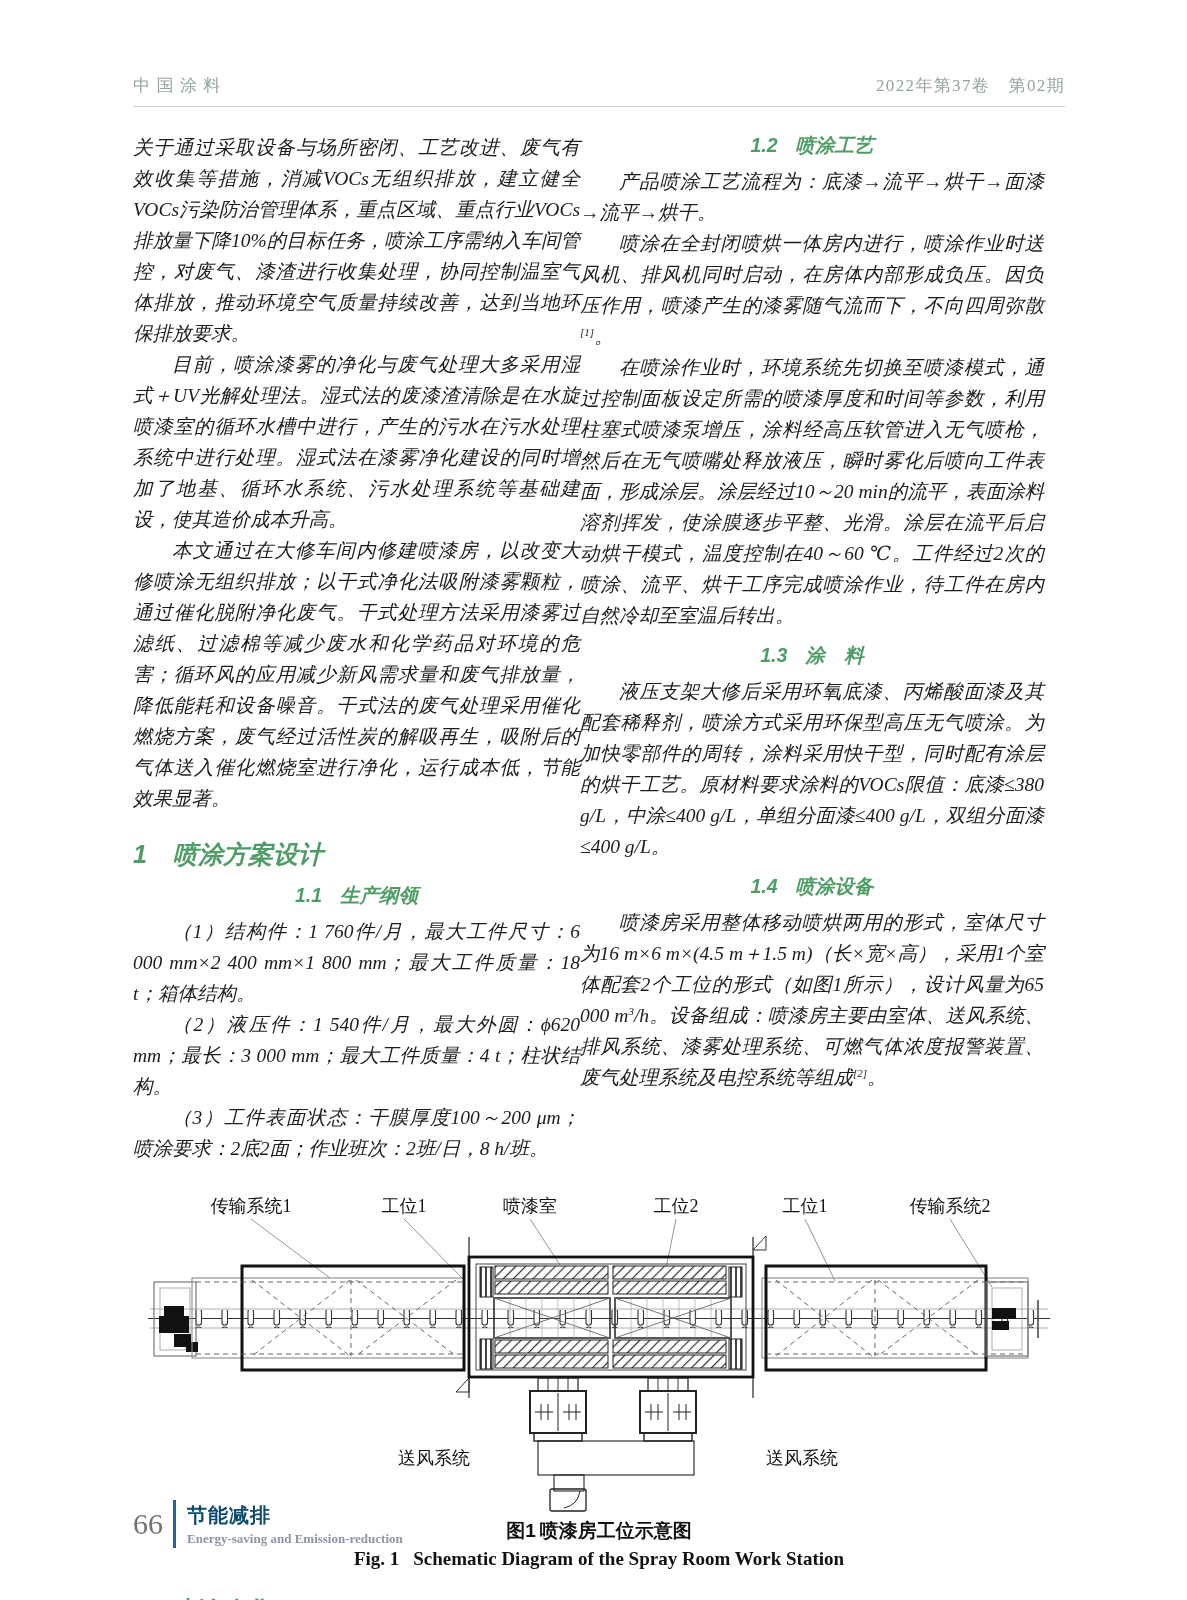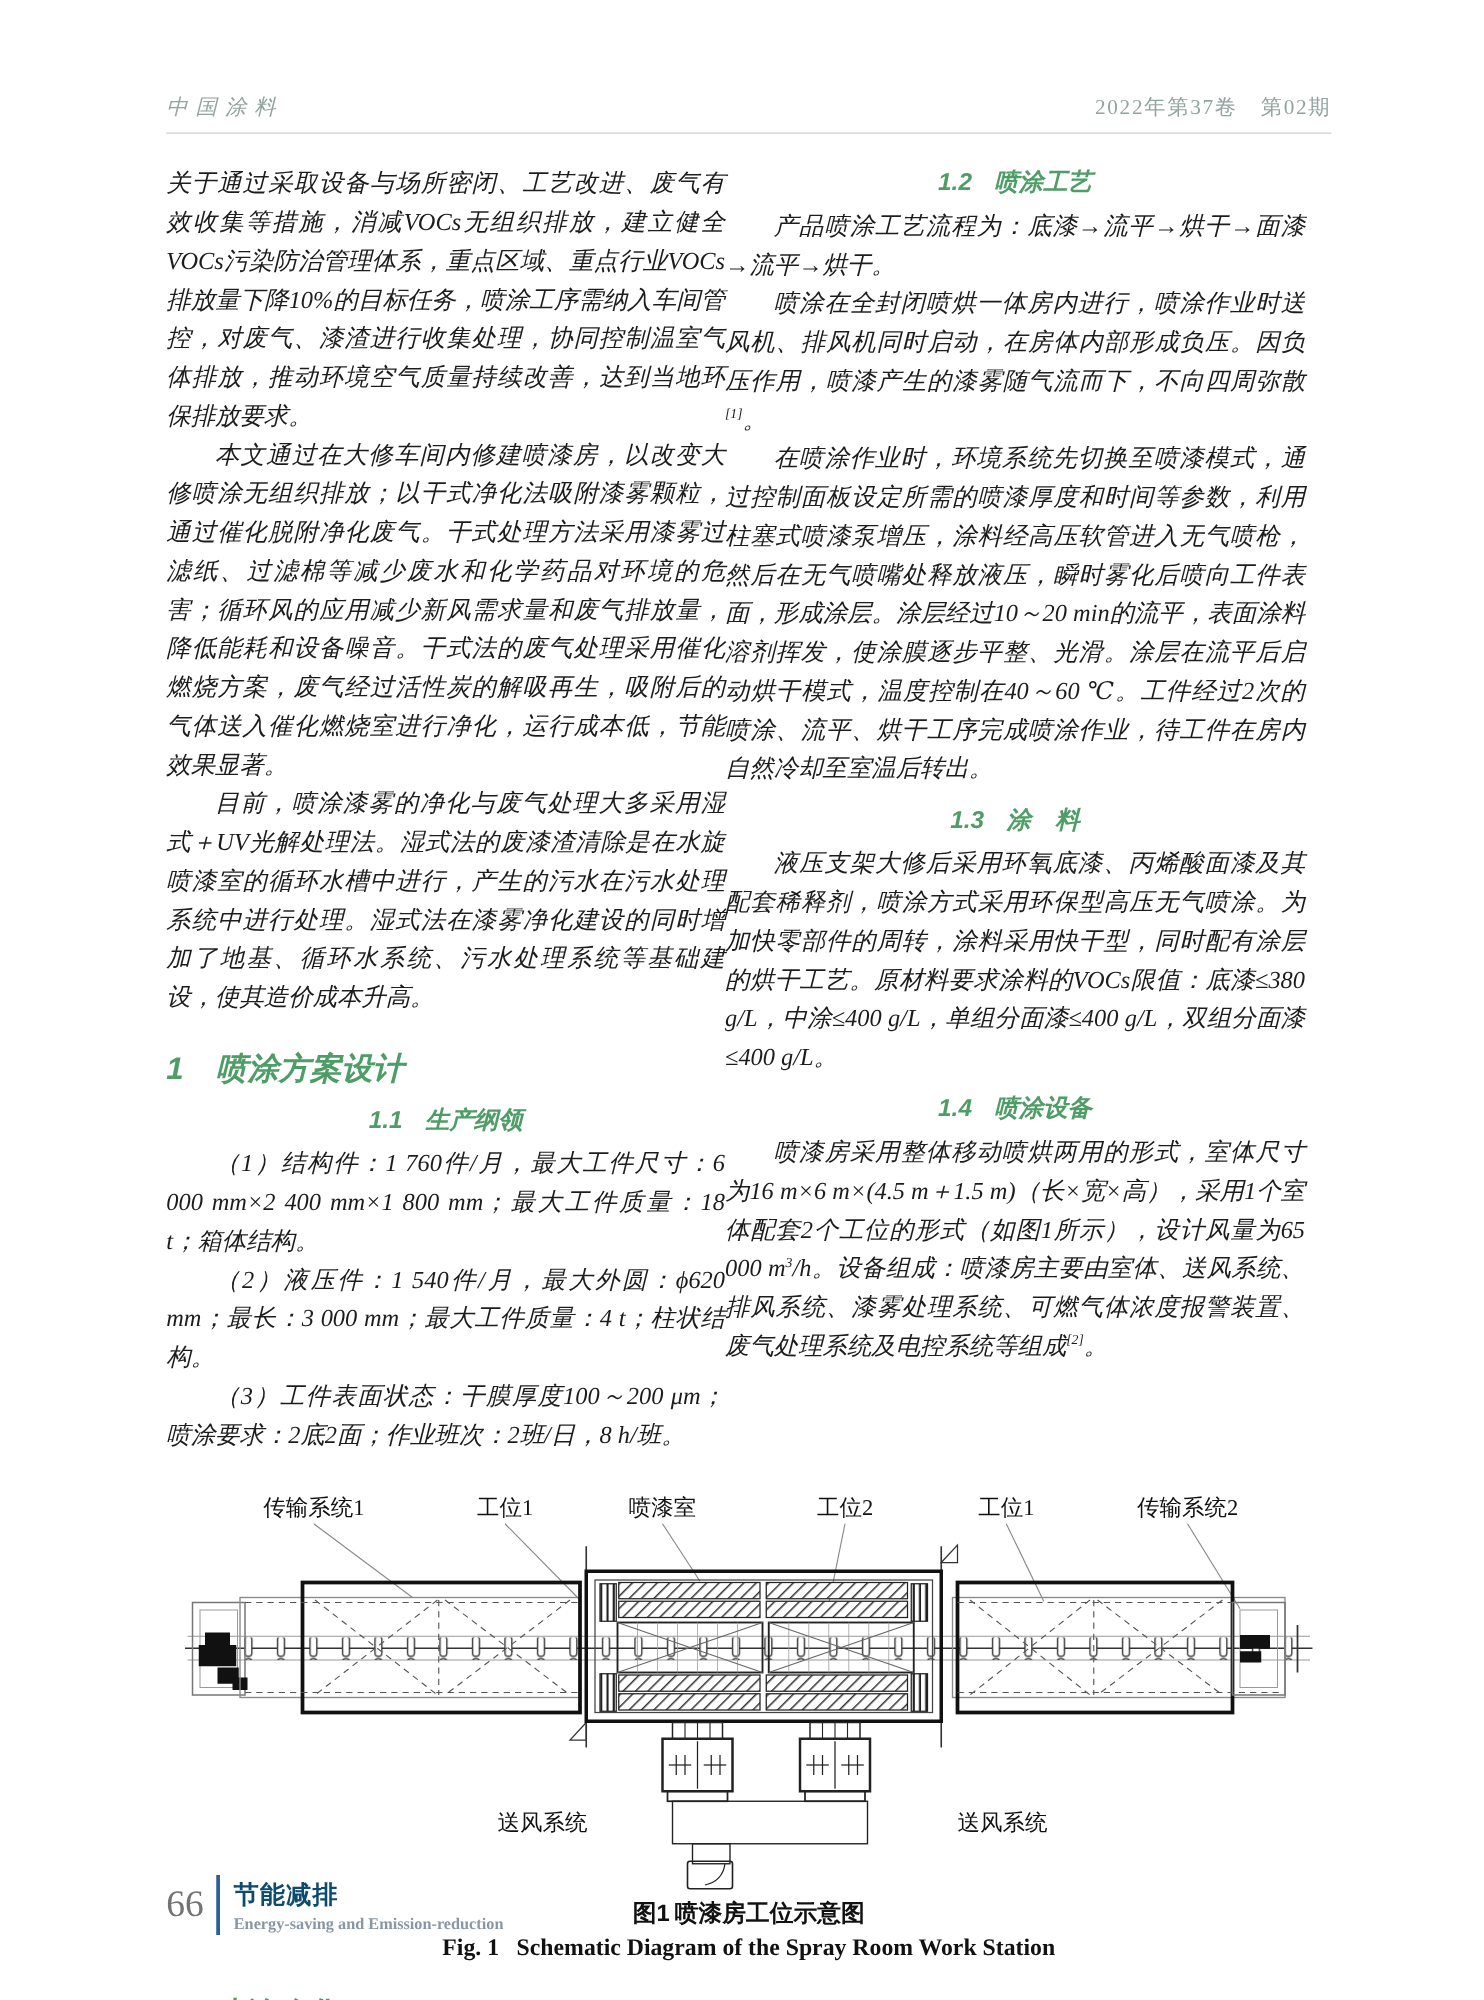--- a/index.html
+++ b/index.html
@@ -4,21 +4,21 @@
 <style>
   html,body{margin:0;padding:0;background:#ffffff;}
   body{
     width:1187px;height:1600px;position:relative;overflow:hidden;
     font-family:"Liberation Serif","DejaVu Serif",serif;color:#1c1c1c;
   }
   .page{position:absolute;left:133px;top:74px;width:932px;}
   
   .jheader{display:flex;justify-content:space-between;align-items:flex-end;
     color:#93a4a0;font-size:17px;padding-bottom:9px;border-bottom:1.5px solid #c9d2ce;}
-  .jheader .jname{letter-spacing:0.38em;font-style:italic;}
+  .jheader .jname{letter-spacing:0.38em;}
   .jheader .jissue{letter-spacing:0.08em;font-family:Liberation Serif, serif;}
   
   .cols{display:flex;margin-top:25px;font-style:italic;}
   .colL{width:447px;}
   .colR{width:464px;}
   p.para{margin:0;font-size:19.5px;line-height:31px;text-align:justify;text-justify:inter-ideograph;}
   p.ind{text-indent:2em;}
   sup{font-size:11px;line-height:0;}
   h1.sec{margin:24px 0 10px 0;font-family:"Liberation Sans","DejaVu Sans",sans-serif;
     font-weight:bold;font-size:25px;color:#4f9d66;}
@@ -51,22 +51,22 @@
 <div class="page">
 
   <div class="jheader">
     <span class="jname">中国涂料</span>
     <span class="jissue">2022年第37卷　第02期</span>
   </div>
 
   <div class="cols">
     <div class="colL">
       <p class="para">关于通过采取设备与场所密闭、工艺改进、废气有效收集等措施，消减VOCs无组织排放，建立健全VOCs污染防治管理体系，重点区域、重点行业VOCs排放量下降10%的目标任务，喷涂工序需纳入车间管控，对废气、漆渣进行收集处理，协同控制温室气体排放，推动环境空气质量持续改善，达到当地环保排放要求。</p>
+      <p class="para ind">目前，喷涂漆雾的净化与废气处理大多采用湿式＋UV光解处理法。湿式法的废漆渣清除是在水旋喷漆室的循环水槽中进行，产生的污水在污水处理系统中进行处理。湿式法在漆雾净化建设的同时增加了地基、循环水系统、污水处理系统等基础建设，使其造价成本升高。</p>
       <p class="para ind">本文通过在大修车间内修建喷漆房，以改变大修喷涂无组织排放；以干式净化法吸附漆雾颗粒，通过催化脱附净化废气。干式处理方法采用漆雾过滤纸、过滤棉等减少废水和化学药品对环境的危害；循环风的应用减少新风需求量和废气排放量，降低能耗和设备噪音。干式法的废气处理采用催化燃烧方案，废气经过活性炭的解吸再生，吸附后的气体送入催化燃烧室进行净化，运行成本低，节能效果显著。</p>
-      <p class="para ind">目前，喷涂漆雾的净化与废气处理大多采用湿式＋UV光解处理法。湿式法的废漆渣清除是在水旋喷漆室的循环水槽中进行，产生的污水在污水处理系统中进行处理。湿式法在漆雾净化建设的同时增加了地基、循环水系统、污水处理系统等基础建设，使其造价成本升高。</p>
       <h1 class="sec"><span class="num">1</span><span>喷涂方案设计</span></h1>
       <h2 class="sub"><span class="num">1.1</span><span>生产纲领</span></h2>
       <p class="para ind">（1）结构件：1 760件/月，最大工件尺寸：6 000 mm×2 400 mm×1 800 mm；最大工件质量：18 t；箱体结构。</p>
       <p class="para ind">（2）液压件：1 540件/月，最大外圆：ϕ620 mm；最长：3 000 mm；最大工件质量：4 t；柱状结构。</p>
       <p class="para ind">（3）工件表面状态：干膜厚度100～200 μm；喷涂要求：2底2面；作业班次：2班/日，8 h/班。</p>
     </div>
     <div class="colR">
       <h2 class="sub" style="margin-top:0;"><span class="num">1.2</span><span>喷涂工艺</span></h2>
       <p class="para ind">产品喷涂工艺流程为：底漆→流平→烘干→面漆→流平→烘干。</p>
       <p class="para ind"><span>喷涂在全封闭喷烘一体房内进行，喷涂作业时送风机、排风机同时启动，在房体内部形成负压。因负压作用，喷漆产生的漆雾随气流而下，不向四周弥散</span><sup>[1]</sup><span>。</span></p>

